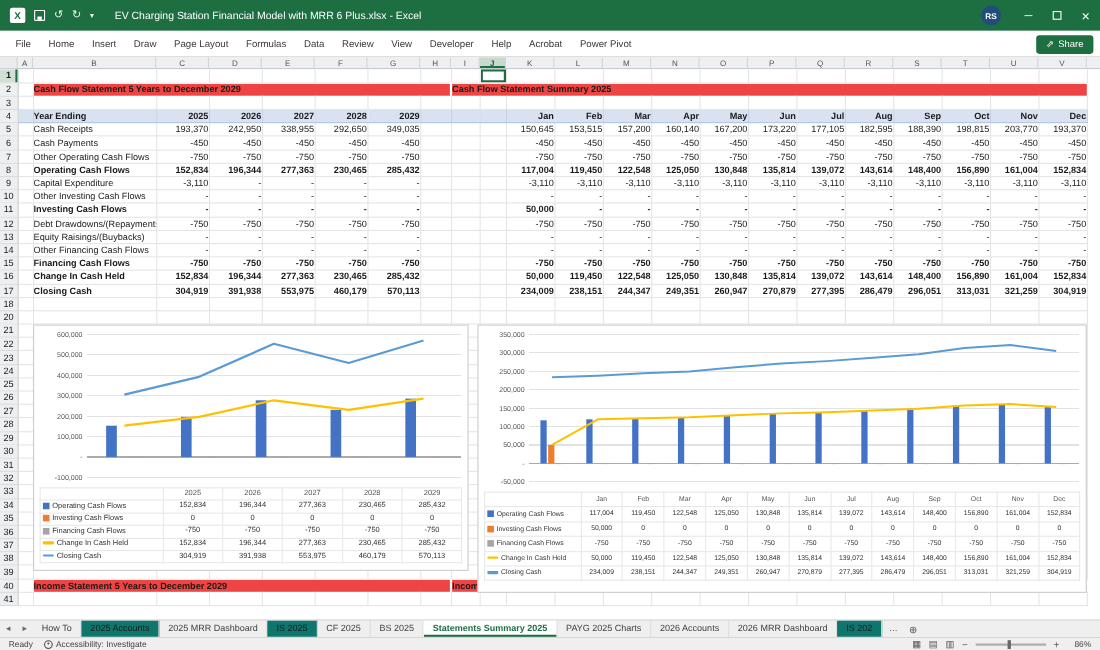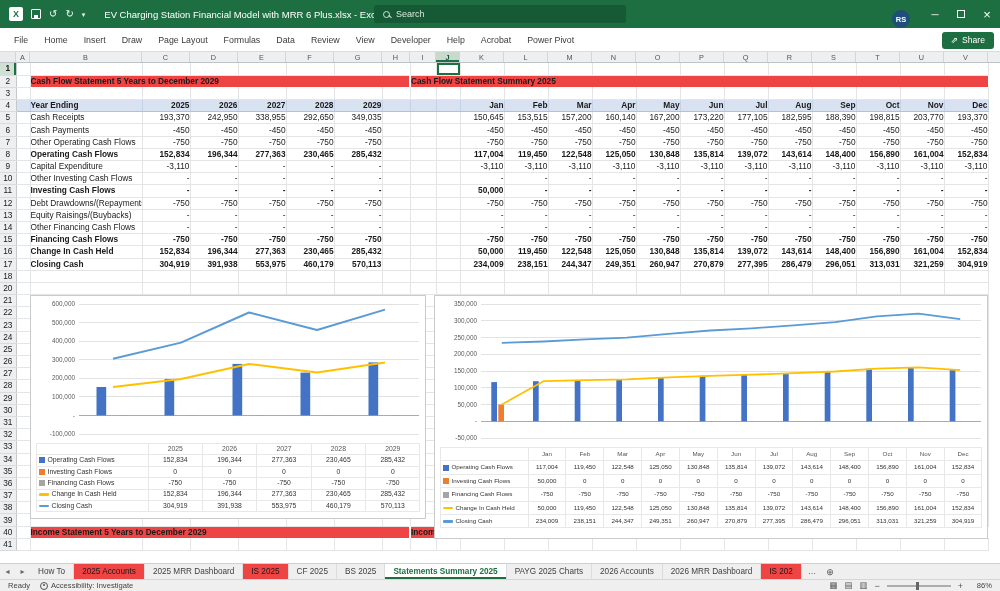--- a/index.html
+++ b/index.html
@@ -12,21 +12,21 @@
   .qat { display:flex; align-items:center; gap:8px; padding:0 9px; }
   .xlogo { width:14px; height:14px; background:#fff; color:#1D6F42; font-size:9px; font-weight:bold; border-radius:2px; display:flex; align-items:center; justify-content:center; }
   .saveico { width:10px; height:10px; border:1.2px solid #fff; border-radius:1px; position:relative; display:inline-block; }
   .saveico::after { content:""; position:absolute; left:2px; right:2px; bottom:0; height:3.5px; background:#fff; }
   .tbico { font-size:10px; line-height:1; opacity:.95; }
   .tbico.small { font-size:7px; }
   .tb-title { font-size:9.5px; margin-left:10px; white-space:nowrap; }
   .tb-search { position:absolute; left:50%; transform:translateX(-50%); top:5px; width:252px; height:18px; background:#16593​5; background:#165A35; border-radius:2px; display:flex; align-items:center; font-size:9px; color:#D8E7DD; }
   .mag { width:7px; height:7px; border:1.2px solid #CFE3D6; border-radius:50%; position:relative; margin:0 6px 0 9px; display:inline-block; }
   .mag::after { content:""; position:absolute; width:4px; height:1.2px; background:#CFE3D6; transform:rotate(45deg); right:-3px; bottom:-1px; }
-  .tb-right { margin-left:auto; display:flex; align-items:flex-end; height:100%; }
+  .tb-right { margin-left:auto; display:flex; align-items:center; height:100%; }
   .avatar { width:18px; height:18px; border-radius:50%; background:#1F4E79; color:#fff; font-size:7.5px; font-weight:bold; display:flex; align-items:center; justify-content:center; margin-right:12px; }
   .wbtn { width:26px; height:100%; display:flex; align-items:center; justify-content:center; font-size:10px; }
   .wmax span { width:8px; height:8px; border:1.1px solid #fff; display:block; }
   .wclose { font-size:13px; }
 
   
   .ribbon { height:24px; background:#fff; border-bottom:1px solid #DCDCDC; display:flex; align-items:center; position:relative; padding-left:6px; flex:0 0 auto; }
   .rtabs { display:flex; height:100%; align-items:center; }
   .rtab { padding:0 8px; font-size:8.8px; color:#3A3A3A; height:100%; display:flex; align-items:center; white-space:nowrap; }
   .share { position:absolute; right:6px; top:3.5px; height:17px; background:#1D6F42; color:#fff; border-radius:3px; display:flex; align-items:center; gap:4px; padding:0 9px; font-size:8.6px; }
@@ -68,21 +68,21 @@
   .key { display:inline-block; vertical-align:middle; margin-right:3px; }
   .key.bar { width:6px; height:6px; }
   .key.line { width:10px; height:2.5px; border-radius:1px; }
   .cat { text-align:center; color:#555; }
   .dval { text-align:center; color:#333; }
 
   
   .tabbar { height:16px; background:#EFEFEF; border-top:1px solid #CFCFCF; display:flex; align-items:stretch; font-size:8.2px; color:#3F3F3F; flex:0 0 auto; overflow:hidden; }
   .tnav { width:15px; display:flex; align-items:center; justify-content:center; color:#666; font-size:8px; }
   .stab { padding:0 8px; display:flex; align-items:center; border-right:1px solid #DCDCDC; white-space:nowrap; }
-  .stab.yellow { background:#ef4444; color:#1A1A1A; }
+  .stab.yellow { background:#0f766e; color:#1A1A1A; }
   .stab.active { background:#fff; font-weight:bold; color:#1D6F42; box-shadow:inset 0 -2px 0 #1D6F42; }
   .tmore { padding:0 6px; display:flex; align-items:center; color:#555; }
   .tadd { width:16px; display:flex; align-items:center; justify-content:center; color:#555; font-size:9px; }
 
   
   .statusbar { height:12px; background:#EFEFEF; border-top:1px solid #D6D6D6; display:flex; align-items:center; font-size:7.6px; color:#444; flex:0 0 auto; }
   .sleft { display:flex; align-items:center; gap:10px; padding-left:8px; }
   .acc { display:flex; align-items:center; gap:3px; }
   .accico { width:8px; height:8px; border:1px solid #555; border-radius:50%; position:relative; display:inline-block; }
   .accico::after { content:""; position:absolute; left:2px; top:1.5px; width:2.4px; height:2.4px; background:#555; border-radius:50%; }
@@ -100,24 +100,20 @@
 
   <div class="titlebar">
     <div class="qat">
       <span class="xlogo">X</span>
       <span class="saveico"></span>
       <span class="tbico">↺</span>
       <span class="tbico">↻</span>
       <span class="tbico small">▾</span>
     </div>
     <span class="tb-title">EV Charging Station Financial Model with MRR 6 Plus.xlsx  -  Excel</span>
-    <div class="tb-search">
-      <span class="mag"></span>
-      <span>Search</span>
-    </div>
     <div class="tb-right">
       <div class="avatar">RS</div>
       <div class="wbtn">─</div>
       <div class="wbtn wmax">
           <span></span>
         </div>
       <div class="wbtn wclose">×</div>
     </div>
   </div>
 

